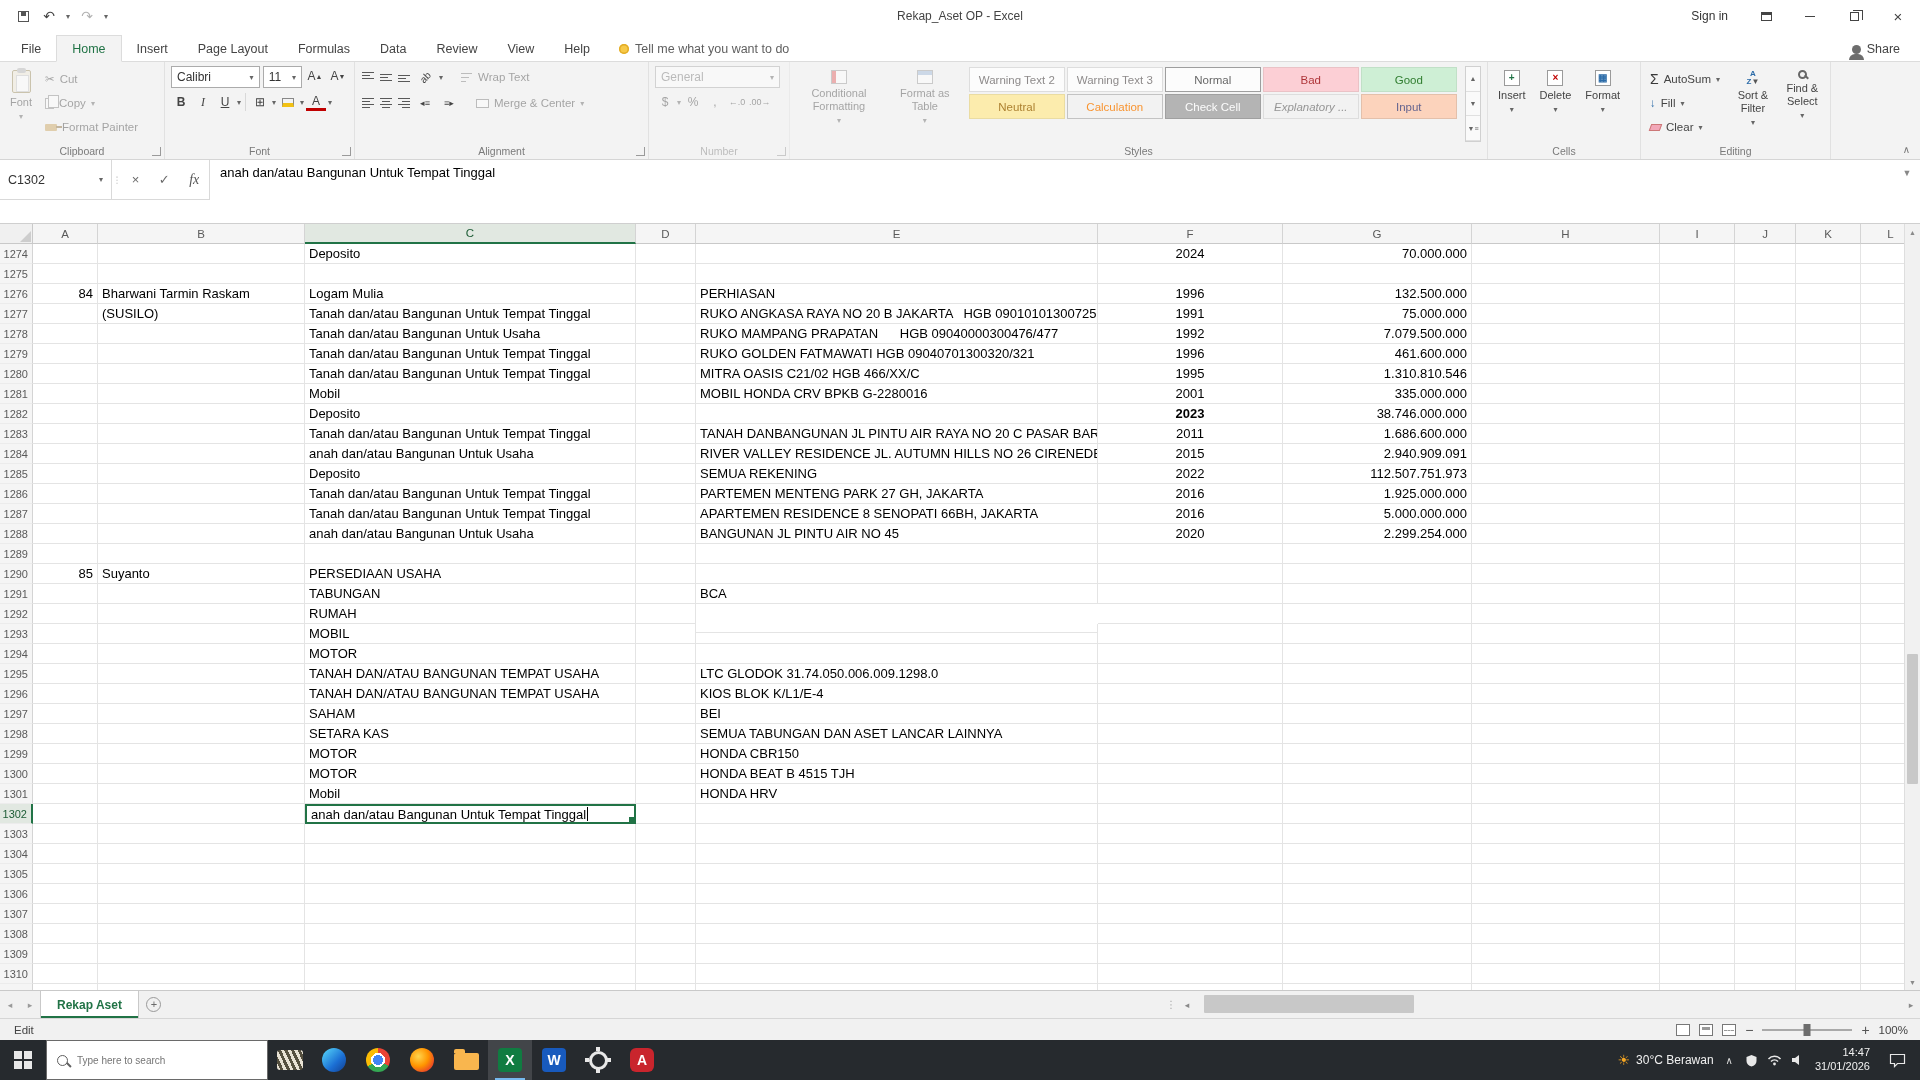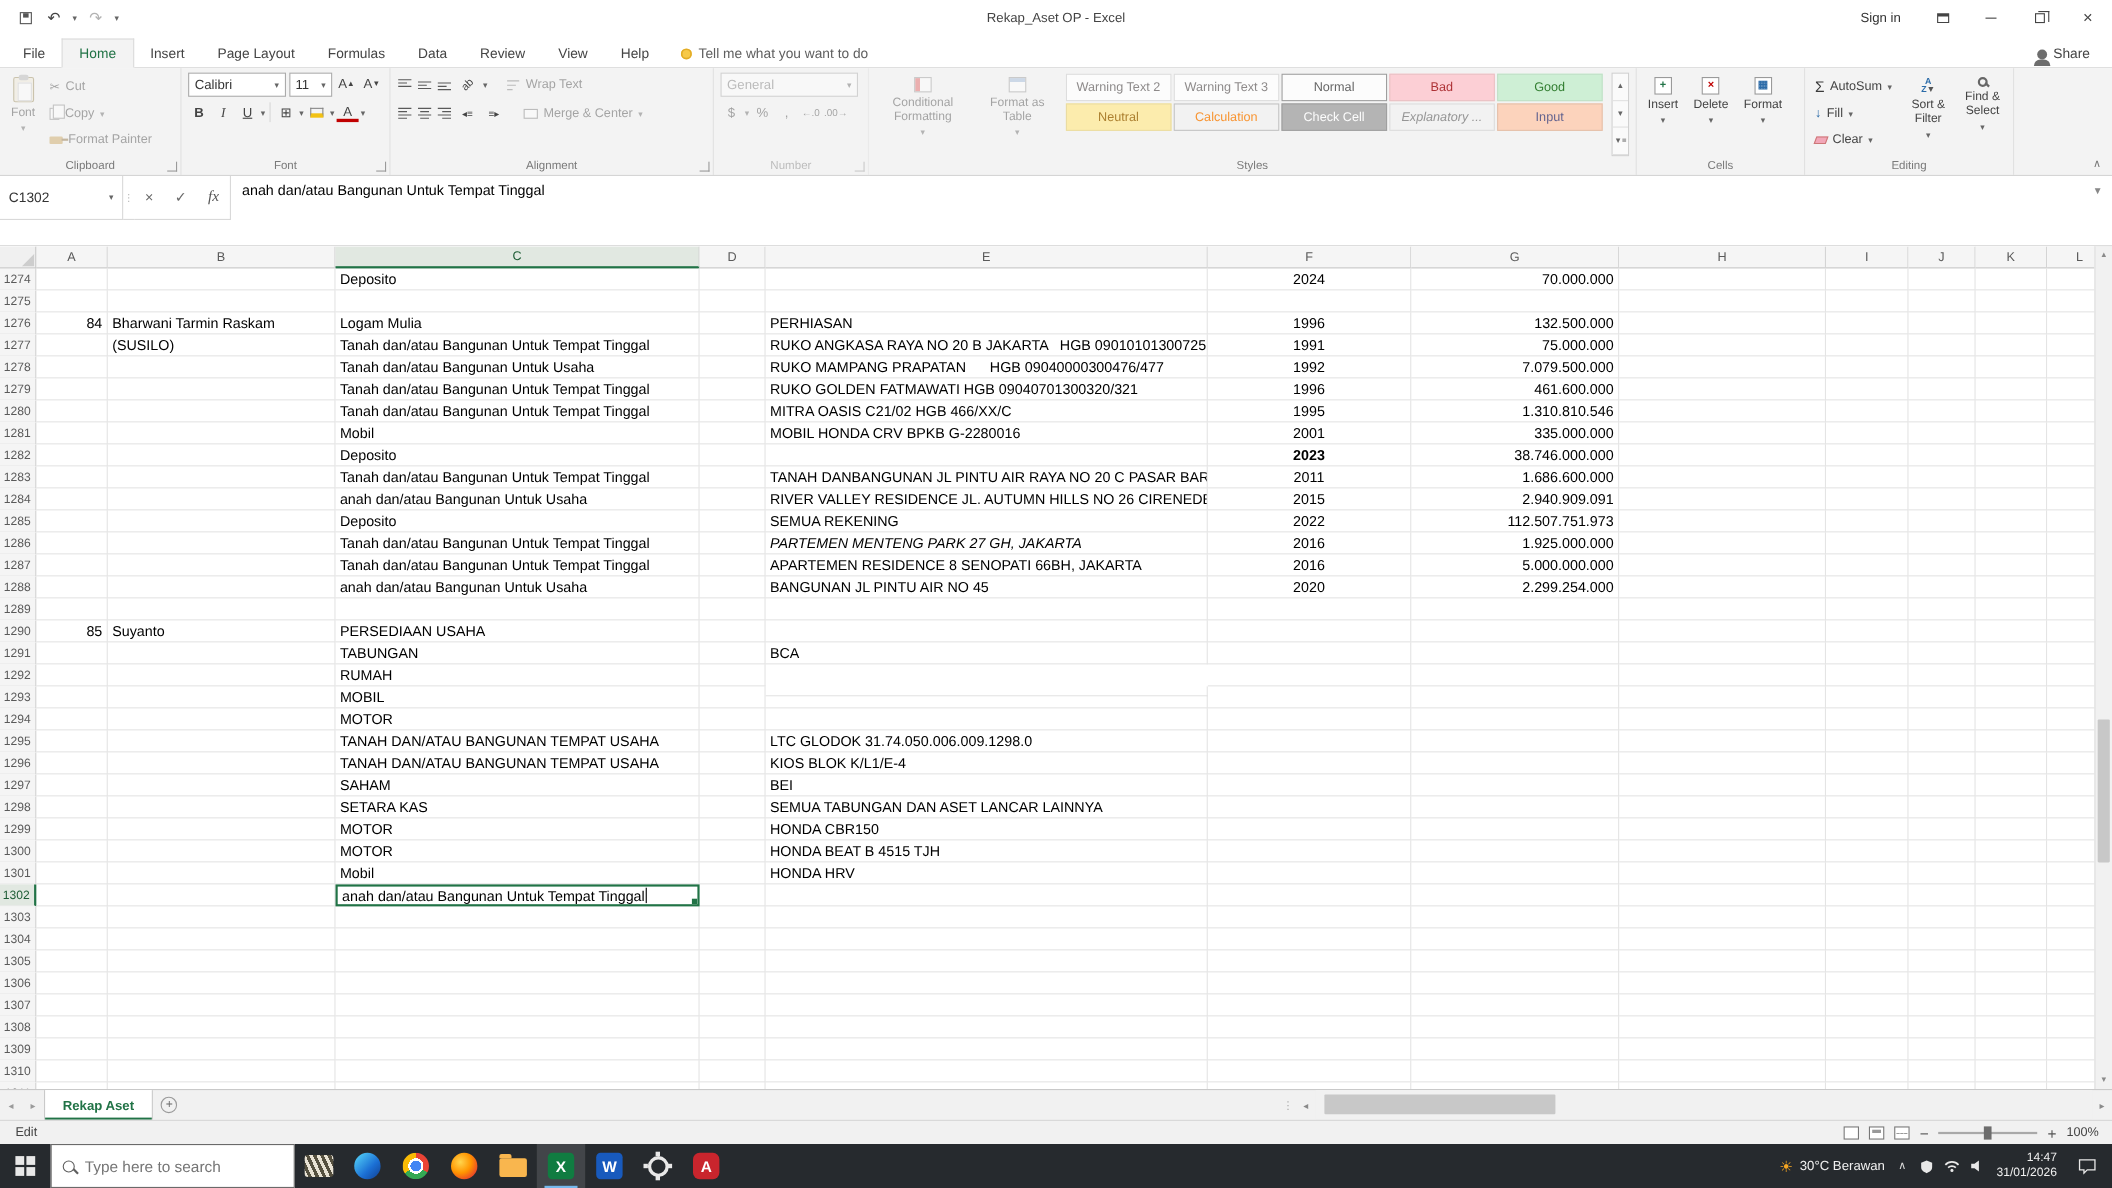--- a/index.html
+++ b/index.html
@@ -125,21 +125,21 @@
   .zoomtick{position:absolute;left:50%;top:-3px;width:1px;height:8px;background:#a9a9a9}
   .zoomthumb{position:absolute;left:50%;top:-5px;width:7px;height:12px;background:#6d6d6d;transform:translateX(-50%)}
   .zpm{font-size:14px;color:#555;line-height:1}
 
   
   .taskbar{position:absolute;top:1040px;left:0;width:1920px;height:40px;background:#262a2e;display:flex;align-items:center;color:#eee}
   .start{width:46px;height:100%;display:flex;align-items:center;justify-content:center}
   .winlogo{display:grid;grid-template-columns:8px 8px;grid-template-rows:8px 8px;gap:1.5px}
   .winlogo i{background:#e8e8e8}
   .tsearch{width:222px;height:100%;background:#fff;border:1px solid #6a6a6a;display:flex;align-items:center;gap:9px;padding:0 10px}
-  .tsearch input{border:none;outline:none;background:transparent;font-size:14px;color:#444;width:160px;font-family:"Liberation Sans",sans-serif}
+  .tsearch input{border:none;outline:none;background:transparent;font-size:10px;color:#444;width:160px;font-family:"Liberation Sans",sans-serif}
   .mag{width:11px;height:11px;border:1.5px solid #5f5f5f;border-radius:50%;position:relative;flex:none}
   .mag:after{content:'';position:absolute;width:6px;height:1.5px;background:#5f5f5f;transform:rotate(45deg);right:-5px;bottom:-1px}
   .tapps{display:flex;height:100%}
   .tapp{width:44px;height:100%;display:flex;align-items:center;justify-content:center;position:relative}
   .tapp.active{background:rgba(255,255,255,.13)}
   .tapp.active:after{content:'';position:absolute;left:7px;right:7px;bottom:0;height:2px;background:#76b9ed}
   .appletter{width:24px;height:24px;border-radius:4px;color:#fff;font-weight:bold;display:flex;align-items:center;justify-content:center;font-size:14px}
   .photoic{width:26px;height:20px;border-radius:3px;background:repeating-linear-gradient(65deg,#e8e2d4 0 3px,#55503f 3px 6px)}
   .edgeic{width:24px;height:24px;border-radius:50%;background:linear-gradient(135deg,#4ec9f5 10%,#1b6fd4 60%,#123f8f)}
   .chromeic{width:24px;height:24px;border-radius:50%;background:radial-gradient(circle at center,#4285f4 0 5px,#fff 5px 7px,transparent 7px),conic-gradient(#ea4335 0 33%,#34a853 33% 66%,#fbbc05 66% 100%)}
@@ -623,21 +623,21 @@
         <div class="gc" style="width: 61px;"></div>
         <div class="gc" style="width: 65px;"></div>
         <div class="gc" style="width: 60px;"></div>
       </div>
       <div class="grow">
         <div class="rh">1286</div>
         <div class="gc ar" style="width: 65px;"></div>
         <div class="gc" style="width: 207px;"></div>
         <div class="gc" style="width: 331px;">Tanah dan/atau Bangunan Untuk Tempat Tinggal</div>
         <div class="gc" style="width: 60px;"></div>
-        <div class="gc" style="width: 402px; font-style: italic;">PARTEMEN MENTENG PARK 27 GH, JAKARTA</div>
+        <div class="gc" style="width: 402px;">PARTEMEN MENTENG PARK 27 GH, JAKARTA</div>
         <div class="gc ac" style="width: 185px;">2016</div>
         <div class="gc ar" style="width: 189px;">1.925.000.000</div>
         <div class="gc" style="width: 188px;"></div>
         <div class="gc" style="width: 75px;"></div>
         <div class="gc" style="width: 61px;"></div>
         <div class="gc" style="width: 65px;"></div>
         <div class="gc" style="width: 60px;"></div>
       </div>
       <div class="grow">
         <div class="rh">1287</div>

